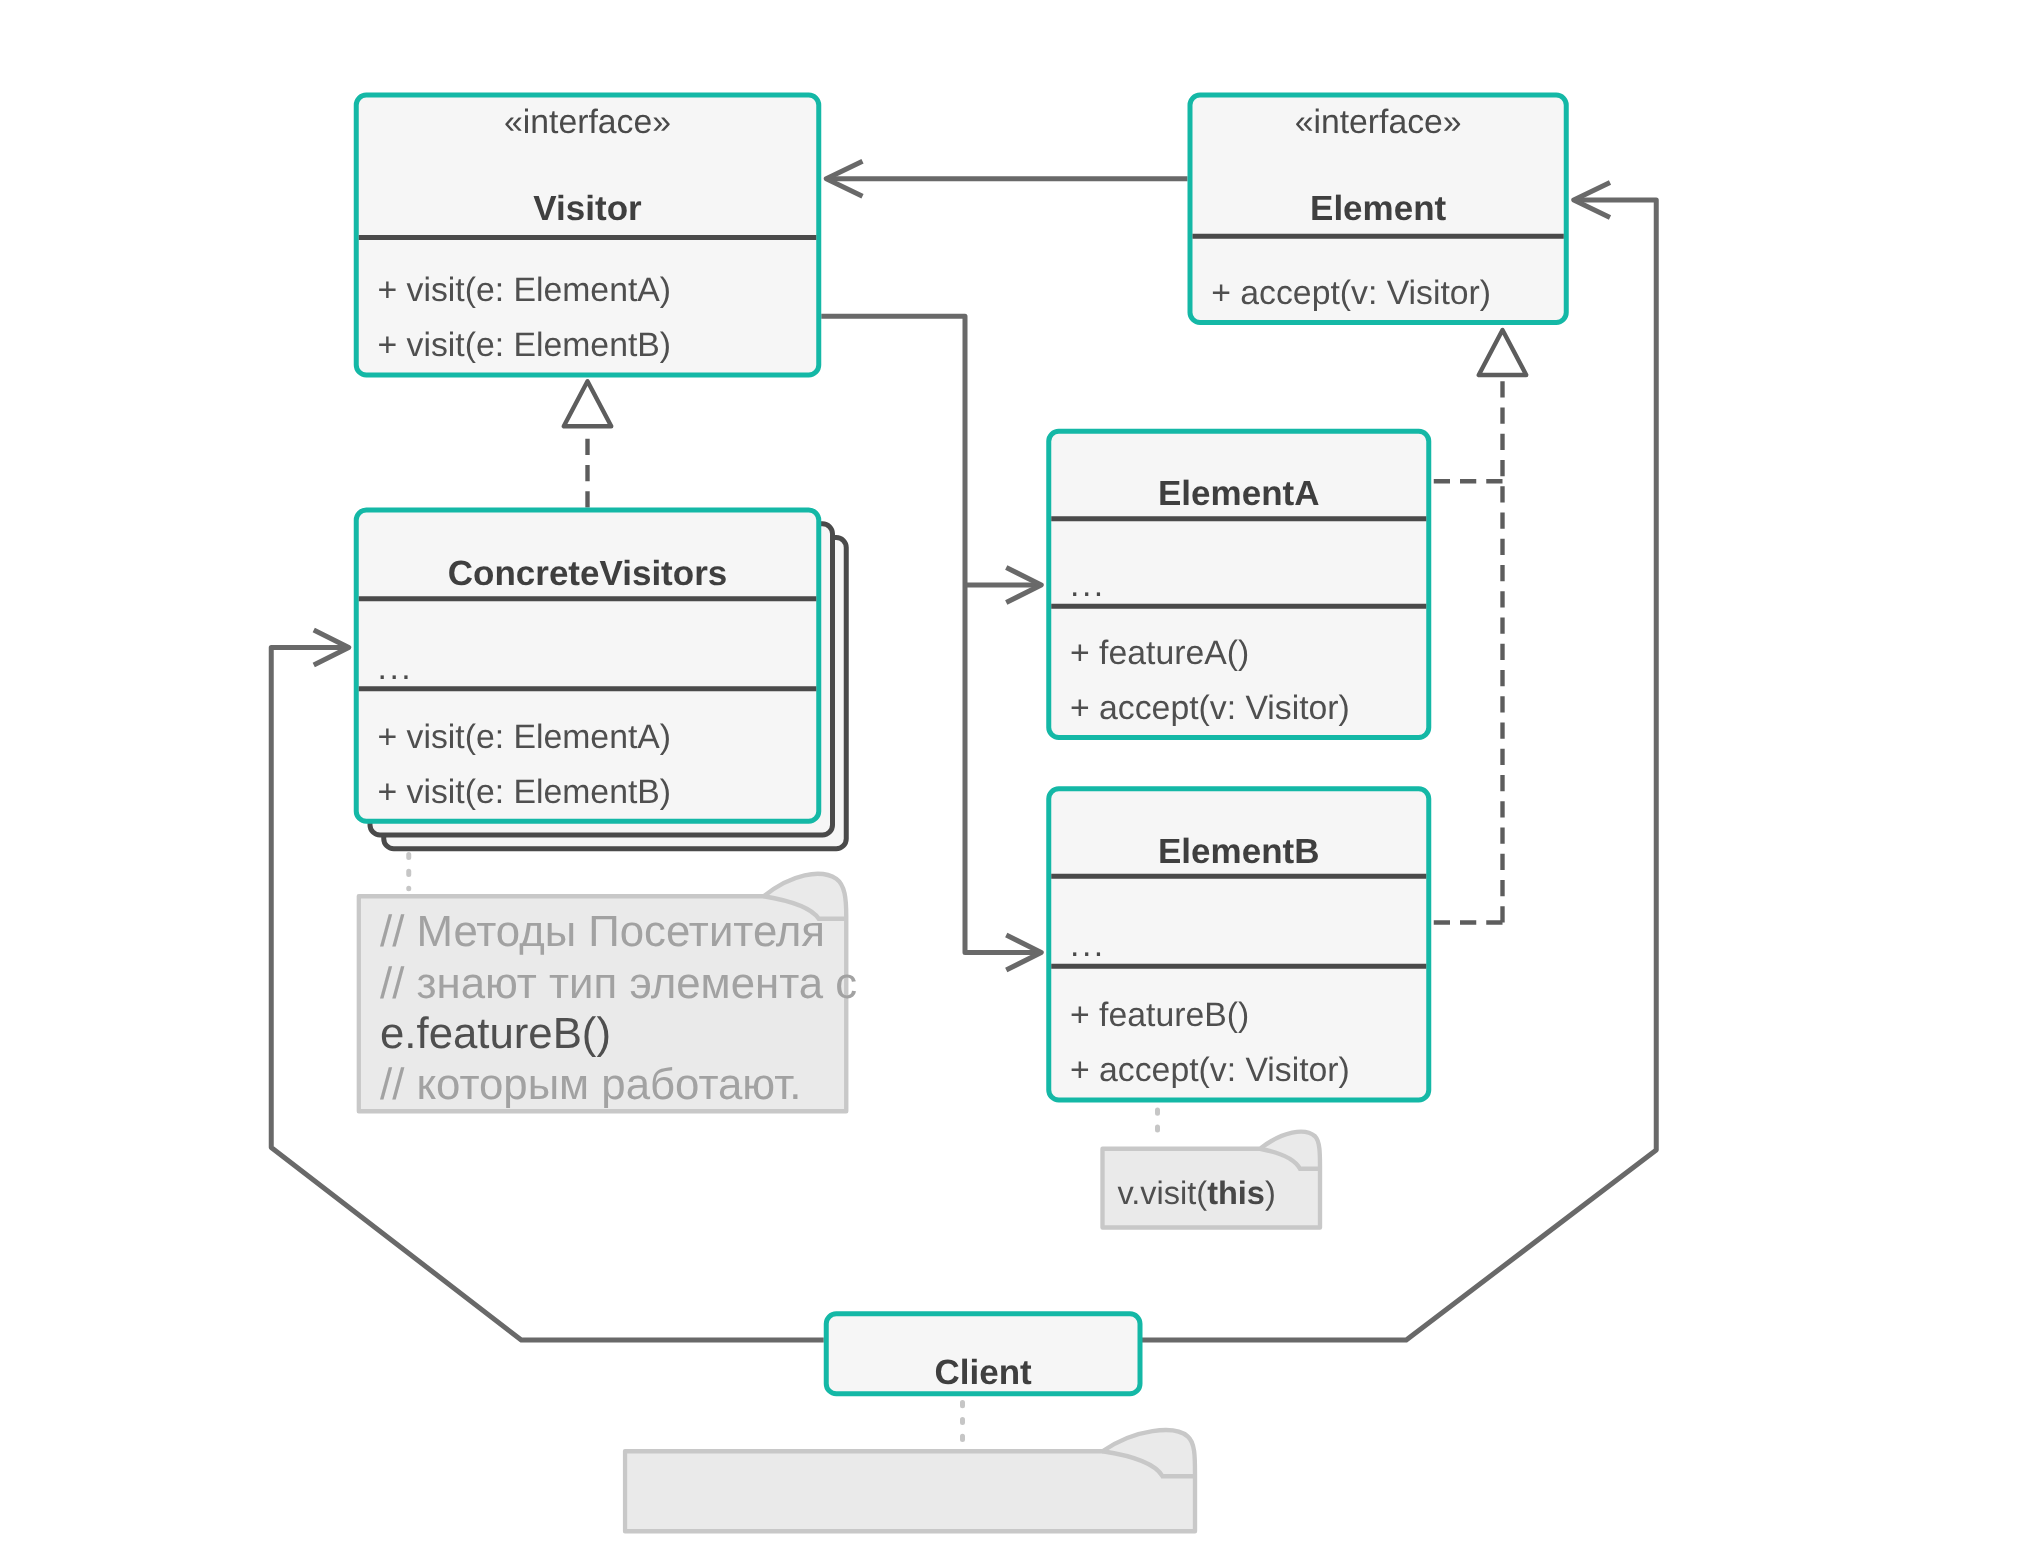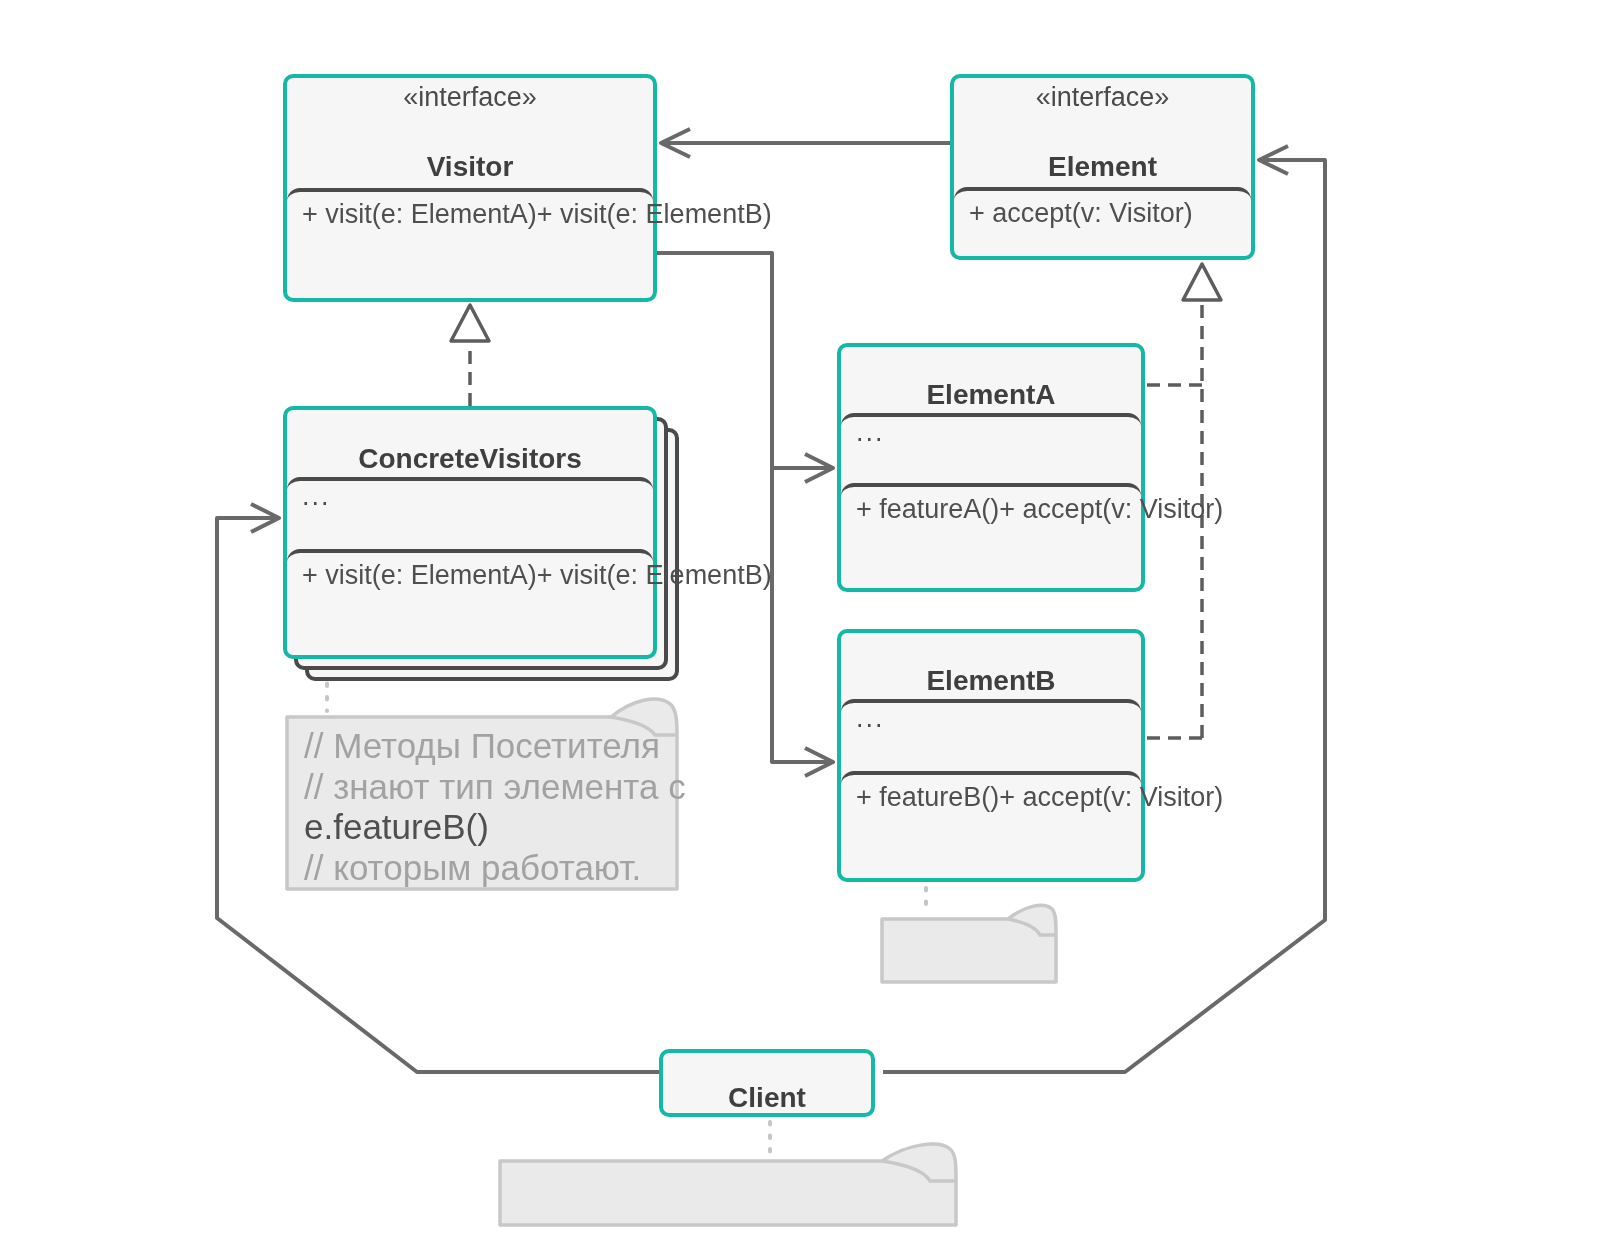--- a/index.html
+++ b/index.html
@@ -17,22 +17,22 @@
     position:absolute; box-sizing:border-box; display:flex; flex-direction:column;
     background:#f6f6f6; border:4px solid #14b8a6; border-radius:10px;
   }
   .cv-shadow {
     position:absolute; box-sizing:border-box;
     background:#f6f6f6; border:4px solid #4a4a4a; border-radius:10px;
   }
   .hdr { display:flex; flex-direction:column; justify-content:center; align-items:center; }
   .stereo { font-size:27px; line-height:38px; color:#4a4a4a; }
   .cname  { font-size:28px; line-height:42px; font-weight:bold; color:#3f3f3f;margin-top:30px; }
-  .sec { border-top:4px solid #4a4a4a; display:flex; 
-         justify-content:flex-start; padding-left:15px;border-radius:13px; }
+  .sec { border-top:4px solid #4a4a4a; display:flex; flex-direction:column;
+         justify-content:flex-end; padding-left:15px; }
   .sec.grow { flex:1 1 auto; }
   .mrow { font-size:27px; line-height:44px; color:#4f4f4f; white-space:nowrap; }
   .dots { font-size:27px; line-height:30px; color:#4a4a4a; letter-spacing:2px; }
 
   .note { position:absolute; }
   .note svg { position:absolute; left:0; }
   .note .ntext { position:relative; }
   .nline  { font-size:35px; line-height:40.5px; color:#a2a2a2; white-space:nowrap; }
   .nline.dark { color:#4f4f4f; }
   .ncode  { font-size:26px; color:#4f4f4f; white-space:nowrap; }
@@ -128,21 +128,21 @@
     </div>
     <div class="sec" style="height:68px;">
       <div class="dots">...</div>
     </div>
     <div class="sec grow">
       <div class="mrow">+ featureB()</div>
       <div class="mrow">+ accept(v: Visitor)</div>
     </div>
   </div>
 
-  <div class="ubox" style="left:659px; top:1049px; width:216px; height:68px; justify-content:center;">
+  <div class="ubox" style="left:659px; top:1049px; width:255px; height:68px; justify-content:center;">
     <div class="hdr">
       <div class="cname">Client</div>
     </div>
   </div>
 
   <div class="note" style="left:285px; top:715px; width:396px; height:178px;">
     <svg width="396" height="200" viewBox="0 0 396 200" style="top:-22px;">
       <path d="M 2 24 L 326 24 C 348 6, 372 2, 384 10 C 391 15, 392 26, 392 40 L 392 196 L 2 196 Z" fill="#eaeaea" stroke="#c8c8c8" stroke-width="3.5" stroke-linejoin="round"></path>
       <path d="M 326 24 Q 362 30, 370 42 L 392 42" fill="none" stroke="#c8c8c8" stroke-width="3.5"></path>
     </svg>
@@ -152,20 +152,23 @@
       <div class="nline dark">e.featureB()</div>
       <div class="nline">// которым работают.</div>
     </div>
   </div>
 
   <div class="note" style="left:880px; top:917px; width:180px; height:68px;">
     <svg width="180" height="88" viewBox="0 0 180 88" style="top:-20px;">
       <path d="M 2 22 L 128 22 C 146 8, 164 5, 172 12 C 176 16, 176 26, 176 36 L 176 85 L 2 85 Z" fill="#eaeaea" stroke="#c8c8c8" stroke-width="3.5" stroke-linejoin="round"></path>
       <path d="M 128 22 Q 154 27, 160 38 L 176 38" fill="none" stroke="#c8c8c8" stroke-width="3.5"></path>
     </svg>
+    <div class="ntext ncode" style="padding:22px 0 0 14px;">
+      <span>v.visit(</span><b>this</b><span>)</span>
+    </div>
   </div>
 
   <div class="note" style="left:498px; top:1159px; width:462px; height:69px;">
     <svg width="462" height="91" viewBox="0 0 462 91" style="top:-22px;">
       <path d="M 2 24 L 384 24 C 410 6, 442 3, 452 12 C 458 17, 458 28, 458 42 L 458 88 L 2 88 Z" fill="#eaeaea" stroke="#c8c8c8" stroke-width="3.5" stroke-linejoin="round"></path>
       <path d="M 384 24 Q 424 30, 432 44 L 458 44" fill="none" stroke="#c8c8c8" stroke-width="3.5"></path>
     </svg>
   </div>
 
 </div>

